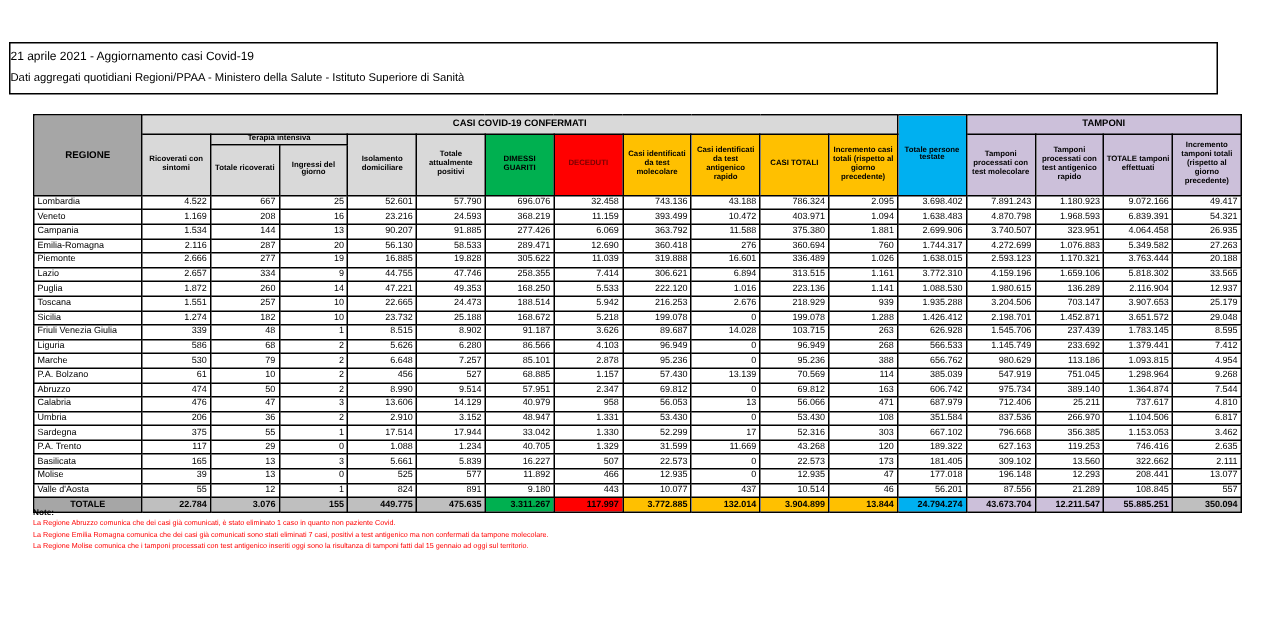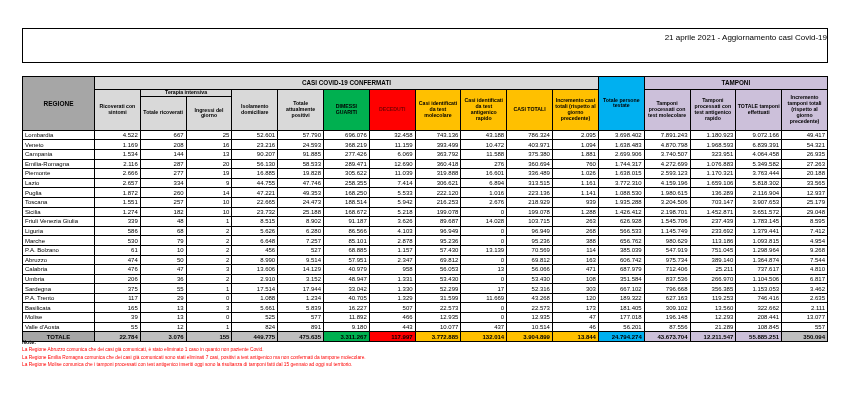--- a/index.html
+++ b/index.html
@@ -1,19 +1,19 @@
 <!DOCTYPE html>
 <html><head>
 <meta charset="utf-8">
 <style>
   html,body{margin:0;padding:0;}
   body{width:850px;height:417px;position:relative;background:#fff;
        font-family:"Liberation Sans",sans-serif;color:#000;}
-  .title-box{position:absolute;left:22px;top:28px;width:804px;height:33px;
-       border:1px solid #000;text-align:right;}
+  .title-box{position:absolute;left:6px;top:28px;width:804px;height:33px;
+       border:1px solid #000;text-align:left;}
   .title-line1{font-size:8px;margin-top:4px;}
   .title-line2{font-size:7.5px;margin-top:5px;}
   table{position:absolute;left:22px;top:76px;width:806px;border-collapse:collapse;
        table-layout:fixed;}
   th,td{border:1px solid #000;overflow:hidden;}
   thead th{background:#d9d9d9;font-weight:bold;font-size:5.2px;line-height:5.8px;
        padding:0 1px;text-align:center;vertical-align:middle;}
   th.band{font-size:6.3px;height:12px;}
   th.regione{background:#a6a6a6;font-size:6.5px;}
   th.green{background:#00b050;}
@@ -34,20 +34,21 @@
   tr.total td.c12,tr.total td.c13,tr.total td.c14{background:#ccc0da;}
   .notes{position:absolute;left:22px;top:339px;width:800px;}
   .notes-label{font-size:5.5px;font-weight:bold;}
   .note-line{font-size:4.8px;line-height:5.6px;color:#ff0000;margin-top:2px;}
 </style>
 </head>
 <body>
 
 <div class="title-box">
   <div class="title-line1">21 aprile 2021 - Aggiornamento casi Covid-19</div>
+  <div class="title-line2">Dati aggregati quotidiani Regioni/PPAA - Ministero della Salute - Istituto Superiore di Sanità</div>
 </div>
 
 <table>
   <colgroup>
     <col style="width:72px">
     <col span="16" style="width:45.8px">
   </colgroup>
   <thead>
     <tr>
       <th rowspan="3" class="regione">REGIONE</th>

